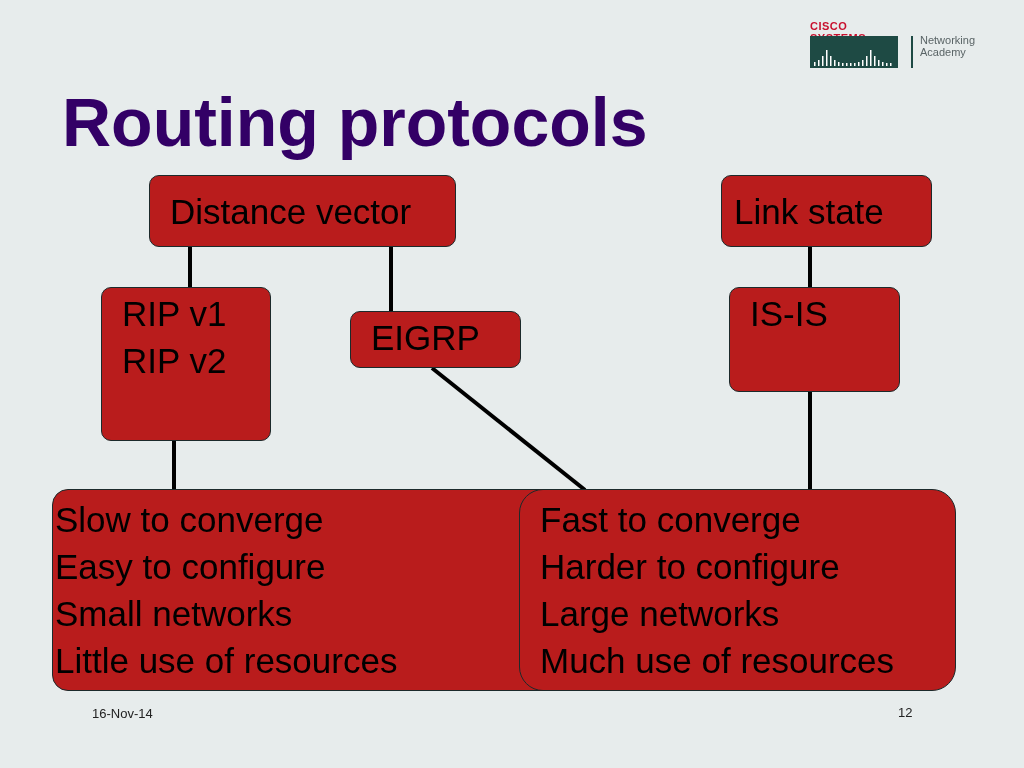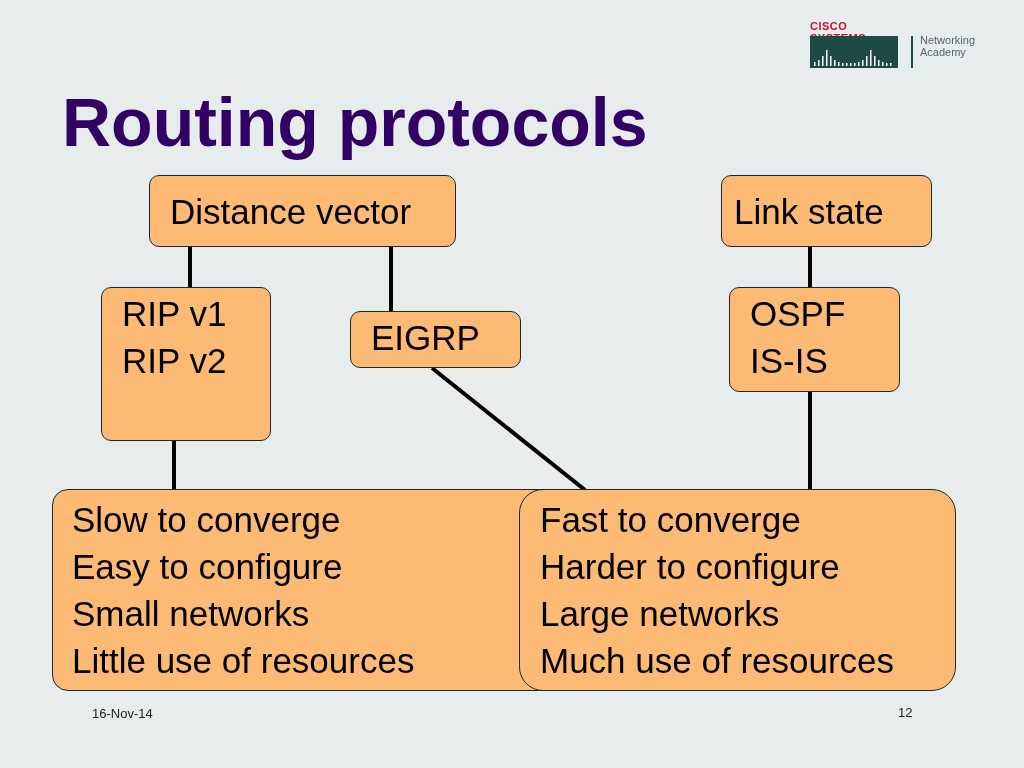--- a/index.html
+++ b/index.html
@@ -3,21 +3,21 @@
 <meta charset="utf-8">
 <style>
   html, body { margin:0; padding:0; }
   body { width:1024px; height:768px; background:#e7ecec; position:relative; overflow:hidden; font-family:"Liberation Sans", sans-serif; }
   .title { position:absolute; left:62px; top:88px; font-size:68px; font-weight:bold; color:#330066; line-height:1; white-space:nowrap; }
   .logo { position:absolute; left:810px; top:20px; width:180px; height:50px; }
   .logo-cisco { position:absolute; left:0; top:0; width:88px; font-size:11px; font-weight:bold; color:#c8102e; letter-spacing:0.5px; font-family:"Liberation Sans", sans-serif; }
   .logo-bars { position:absolute; left:0; top:16px; width:88px; height:32px; background:#1e4a44; }
   .logo-sep { position:absolute; left:101px; top:16px; width:2px; height:32px; background:#1e4a44; }
   .logo-text { position:absolute; left:110px; top:14px; font-size:11px; color:#5a6466; line-height:12px; }
-  .box { position:absolute; background:#fdba74; border:1.5px solid #1c2a2b; border-radius:10px; box-sizing:border-box; color:#000; font-size:35px; line-height:47px; white-space:nowrap; }
+  .box { position:absolute; background:#b91c1c; border:1.5px solid #1c2a2b; border-radius:10px; box-sizing:border-box; color:#000; font-size:35px; line-height:47px; white-space:nowrap; }
   .box span { display:block; }
   .footer-date { position:absolute; left:86px; top:706px; font-size:13px; color:#222;margin-left:6px; }
   .footer-page { position:absolute; left:898px; top:705px; font-size:13px; color:#222; }
   svg.connectors { position:absolute; left:0; top:0; }
 </style>
 </head>
 <body>
 
 <div class="logo">
   <div class="logo-cisco">CISCO SYSTEMS</div>
@@ -77,25 +77,24 @@
 <div class="box" style="left:101px; top:287px; width:170px; height:154px; padding:2px 0 0 20px;">
   <span>RIP v1</span>
   <span>RIP v2</span>
 </div>
 
 <div class="box" style="left:350px; top:311px; width:171px; height:57px; padding:6px 0 0 20px; line-height:40px;">
   <span>EIGRP</span>
 </div>
 
 <div class="box" style="left:729px; top:287px; width:171px; height:105px; padding:2px 0 0 20px;">
-  <span>OSPF</span>
   <span>IS-IS</span>
 </div>
 
-<div class="box" style="left:52px; top:489px; width:518px; height:202px; padding:6px 0 0 19px; border-radius:16px;">
+<div class="box" style="left:52px; top:489px; width:518px; height:202px; padding:6px 0 0 2px; border-radius:16px;">
   <span>Slow to converge</span>
   <span>Easy to configure</span>
   <span>Small networks</span>
   <span>Little use of resources</span>
 </div>
 
 <div class="box" style="left:519px; top:489px; width:437px; height:202px; padding:6px 0 0 20px; border-radius:24px;">
   <span>Fast to converge</span>
   <span>Harder to configure</span>
   <span>Large networks</span>

